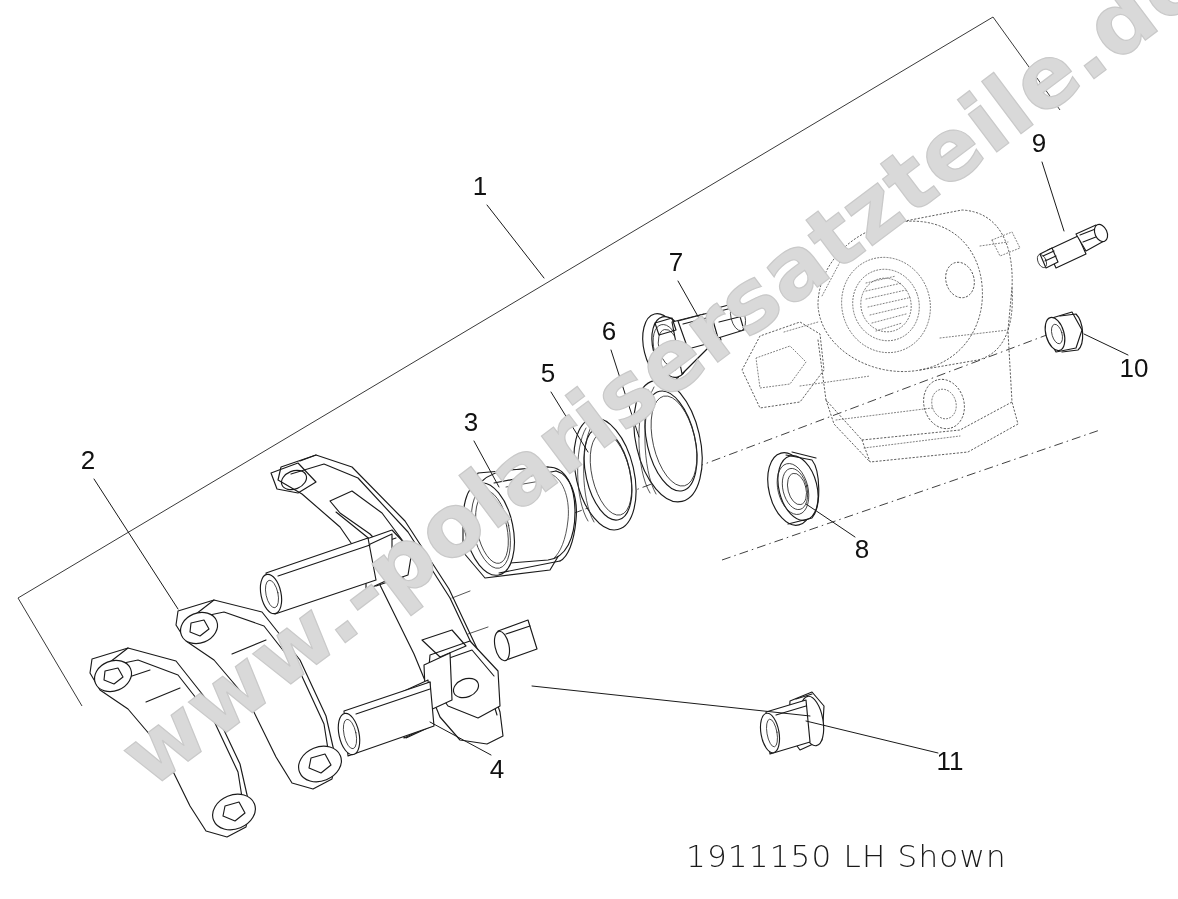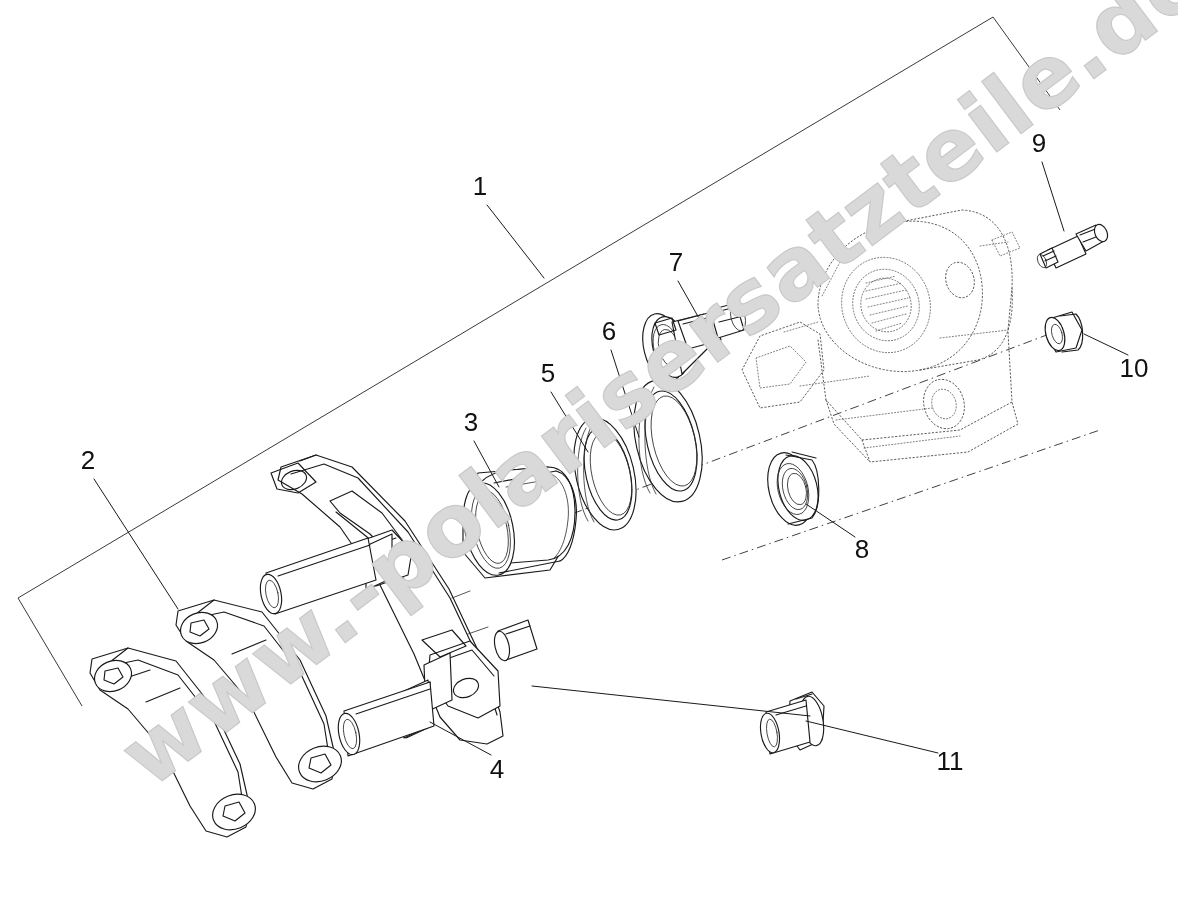--- a/index.html
+++ b/index.html
@@ -357,14 +357,15 @@
       <text class="callout" x="1134" y="370">10</text>
       <text class="callout" x="950" y="763">11</text>
     </g>
   </svg>
 
   <svg id="watermark" viewBox="0 0 1178 899">
     <text x="150" y="790" transform="rotate(-37 150 790)">www.-polarisersatzteile.de</text>
   </svg>
 
 
+  <div id="part-label">1911150 LH Shown</div>
 
 </div>
 
 </body></html>

